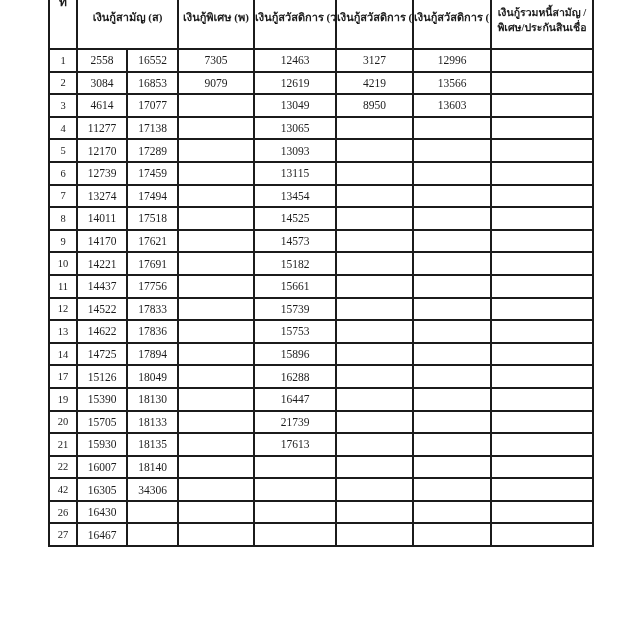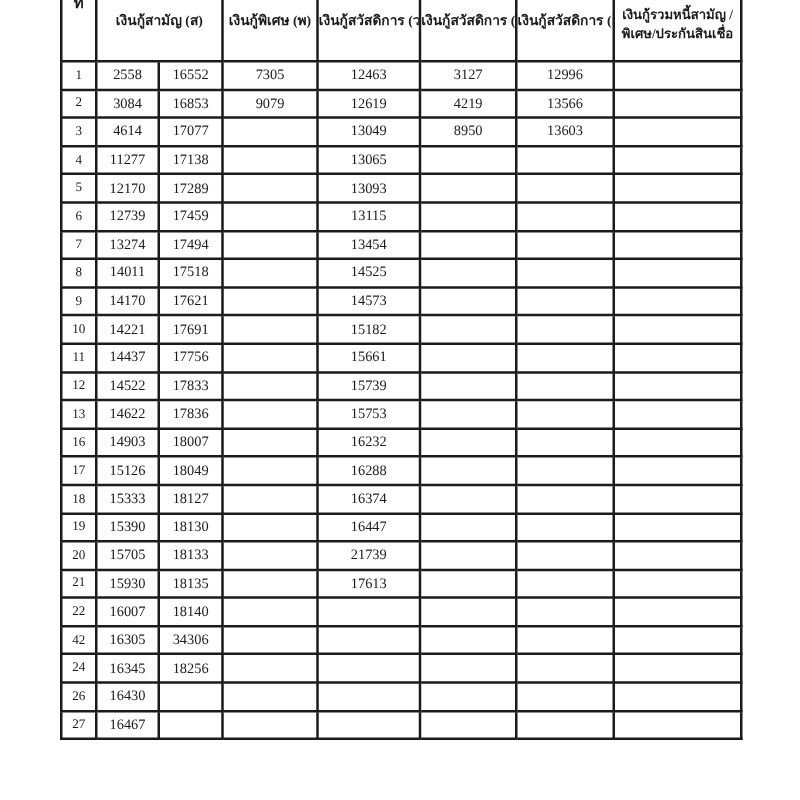--- a/index.html
+++ b/index.html
@@ -229,50 +229,40 @@
           <td class="td-no">13</td>
           <td>14622</td>
           <td>17836</td>
           <td></td>
           <td>15753</td>
           <td></td>
           <td></td>
           <td></td>
         </tr>
         <tr>
-          <td class="td-no">16</td>
-          <td>14903</td>
-          <td>18007</td>
-          <td></td>
-          <td>16232</td>
+          <td class="td-no">14</td>
+          <td>14725</td>
+          <td>17894</td>
+          <td></td>
+          <td>15896</td>
           <td></td>
           <td></td>
           <td></td>
         </tr>
         <tr>
           <td class="td-no">17</td>
           <td>15126</td>
           <td>18049</td>
           <td></td>
           <td>16288</td>
           <td></td>
           <td></td>
           <td></td>
         </tr>
         <tr>
-          <td class="td-no">18</td>
-          <td>15333</td>
-          <td>18127</td>
-          <td></td>
-          <td>16374</td>
-          <td></td>
-          <td></td>
-          <td></td>
-        </tr>
-        <tr>
           <td class="td-no">19</td>
           <td>15390</td>
           <td>18130</td>
           <td></td>
           <td>16447</td>
           <td></td>
           <td></td>
           <td></td>
         </tr>
         <tr>
@@ -302,30 +292,20 @@
           <td></td>
           <td></td>
           <td></td>
           <td></td>
           <td></td>
         </tr>
         <tr>
           <td class="td-no">42</td>
           <td>16305</td>
           <td>34306</td>
-          <td></td>
-          <td></td>
-          <td></td>
-          <td></td>
-          <td></td>
-        </tr>
-        <tr>
-          <td class="td-no">24</td>
-          <td>16345</td>
-          <td>18256</td>
           <td></td>
           <td></td>
           <td></td>
           <td></td>
           <td></td>
         </tr>
         <tr>
           <td class="td-no">26</td>
           <td>16430</td>
           <td></td>

